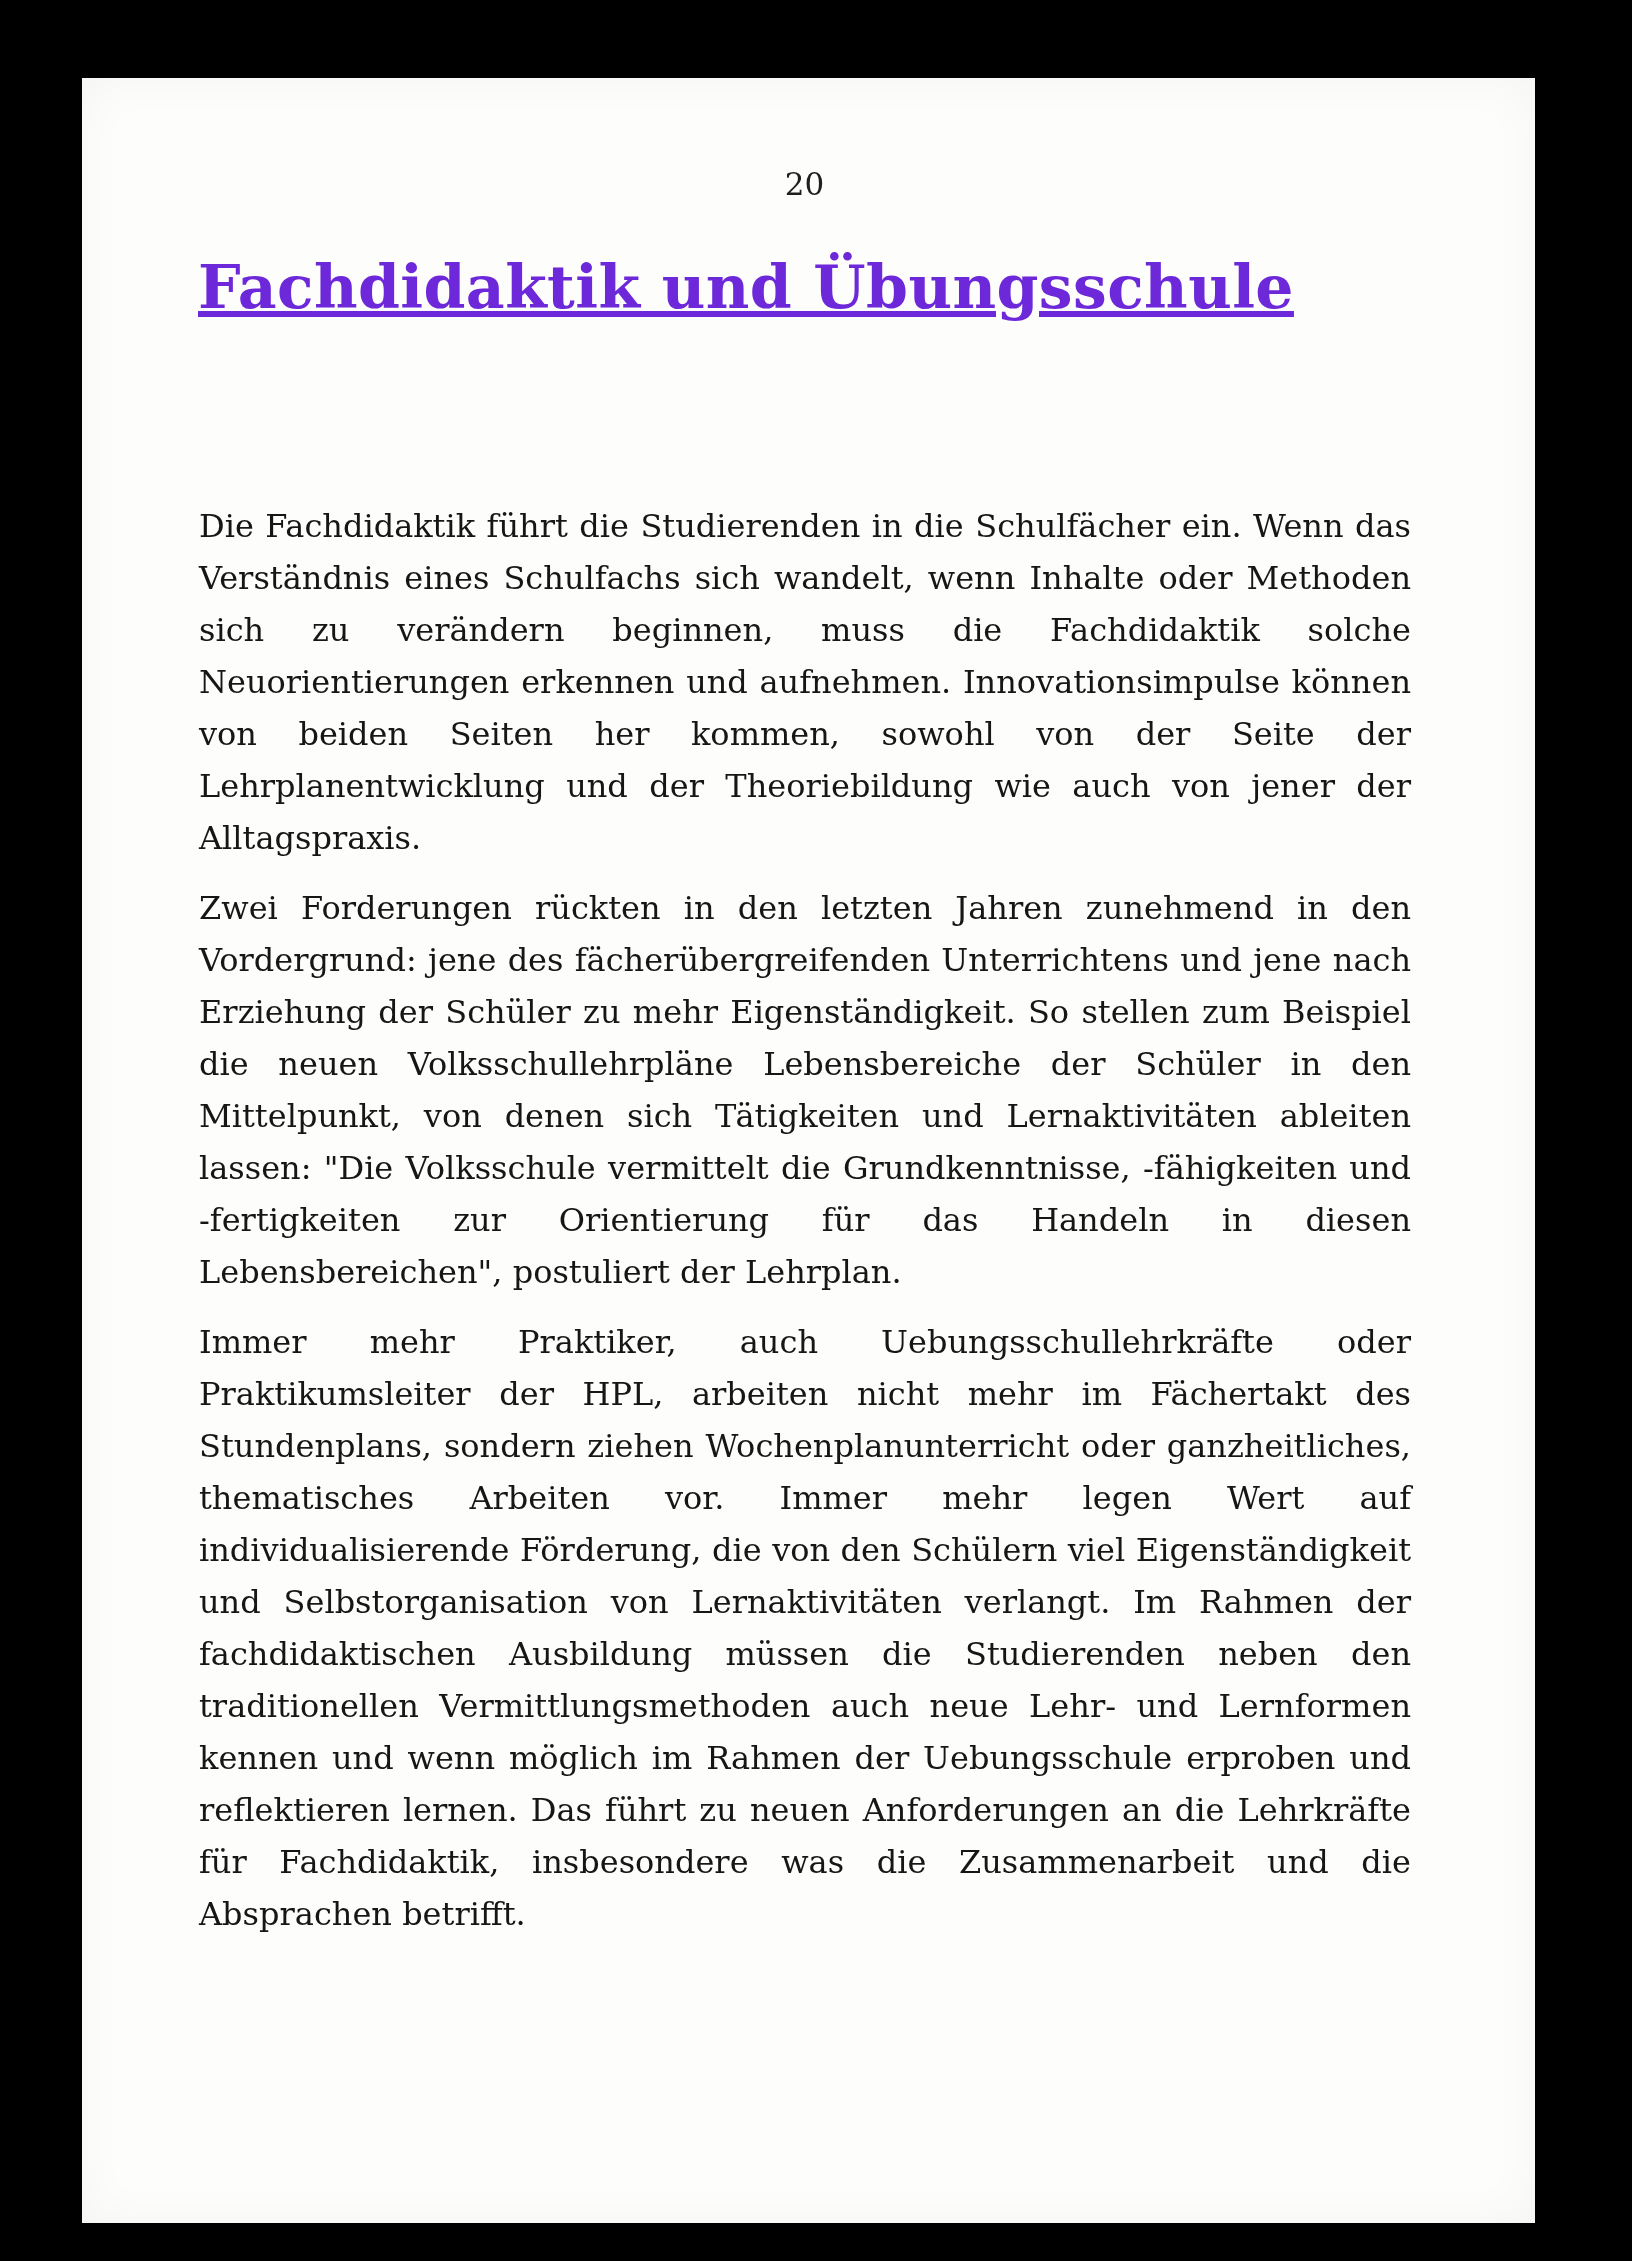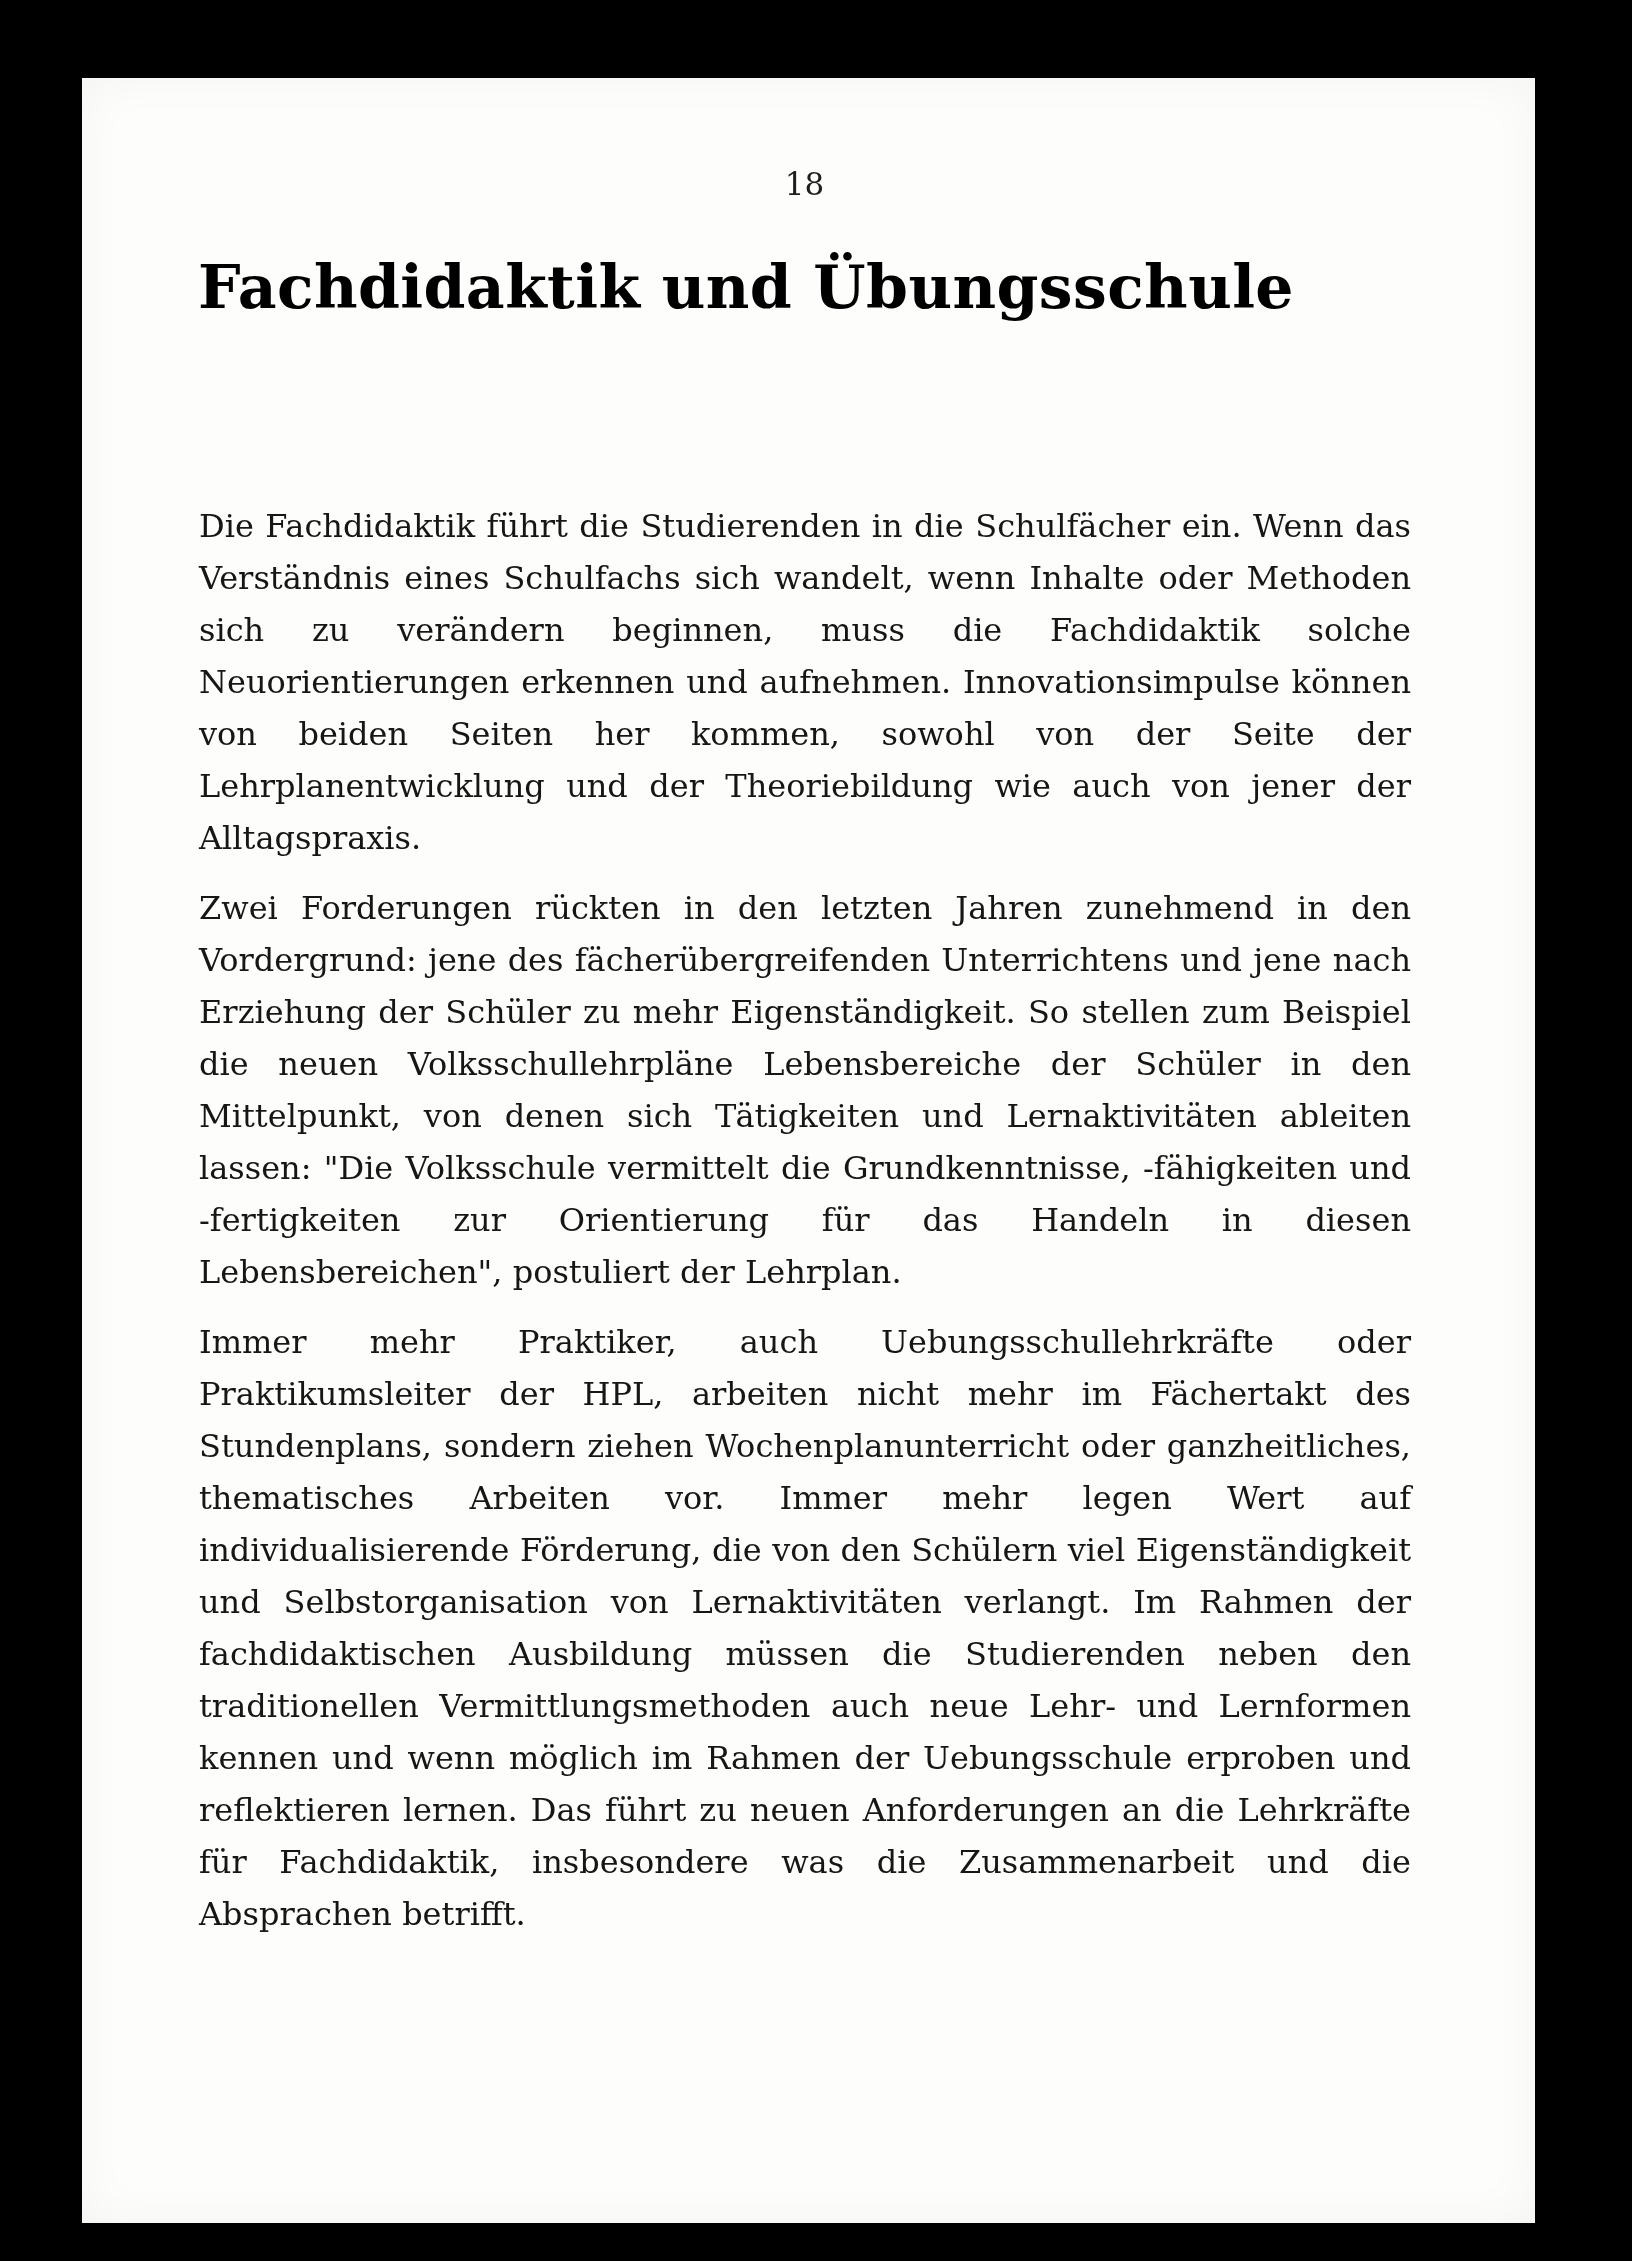--- a/index.html
+++ b/index.html
@@ -38,21 +38,22 @@
     font-size: 31px;
     line-height: 36px;
     color: #1f1f1f;
   }
   .page-title {
     margin: 51px 0 11px 0;
     font-size: 60px;
     line-height: 1.15;
     font-weight: bold;
     letter-spacing: 0.4px;
-    color: #000000;
+    color: #6d28d9;
+    text-decoration: underline;
   }
   .body-text {
     margin-top: 178px;
   }
   .body-text p {
     margin: 0 0 18px 1px;
     font-size: 32px;
     line-height: 52px;
     text-align: justify;
     color: #161616;
@@ -61,21 +62,21 @@
     margin-bottom: 0;
   }
 </style>
 </head>
 <body>
 
 <div class="scan-bg">
   <div class="paper">
     <div class="content">
 
-      <div class="page-number">18</div>
+      <div class="page-number">20</div>
 
       <h1 class="page-title">Fachdidaktik und Übungsschule</h1>
 
       <div class="body-text">
         <p>Die Fachdidaktik führt die Studierenden in die Schulfächer ein. Wenn das Verständnis eines Schulfachs sich wandelt, wenn Inhalte oder Methoden sich zu verändern beginnen, muss die Fachdidaktik solche Neuorientierungen erkennen und aufnehmen. Innovationsimpulse können von beiden Seiten her kommen, sowohl von der Seite der Lehrplanentwicklung und der Theoriebildung wie auch von jener der Alltagspraxis.</p>
         <p>Zwei Forderungen rückten in den letzten Jahren zunehmend in den Vordergrund: jene des fächerübergreifenden Unterrichtens und jene nach Erziehung der Schüler zu mehr Eigenständigkeit. So stellen zum Beispiel die neuen Volksschullehrpläne Lebensbereiche der Schüler in den Mittelpunkt, von denen sich Tätigkeiten und Lernaktivitäten ableiten lassen: "Die Volksschule vermittelt die Grundkenntnisse, -fähigkeiten und -fertigkeiten zur Orientierung für das Handeln in diesen Lebensbereichen", postuliert der Lehrplan.</p>
         <p>Immer mehr Praktiker, auch Uebungsschullehrkräfte oder Praktikumsleiter der HPL, arbeiten nicht mehr im Fächertakt des Stundenplans, sondern ziehen Wochenplanunterricht oder ganzheitliches, thematisches Arbeiten vor. Immer mehr legen Wert auf individualisierende Förderung, die von den Schülern viel Eigenständigkeit und Selbstorganisation von Lernaktivitäten verlangt. Im Rahmen der fachdidaktischen Ausbildung müssen die Studierenden neben den traditionellen Vermittlungsmethoden auch neue Lehr- und Lernformen kennen und wenn möglich im Rahmen der Uebungsschule erproben und reflektieren lernen. Das führt zu neuen Anforderungen an die Lehrkräfte für Fachdidaktik, insbesondere was die Zusammenarbeit und die Absprachen betrifft.</p>
       </div>
 
     </div>

